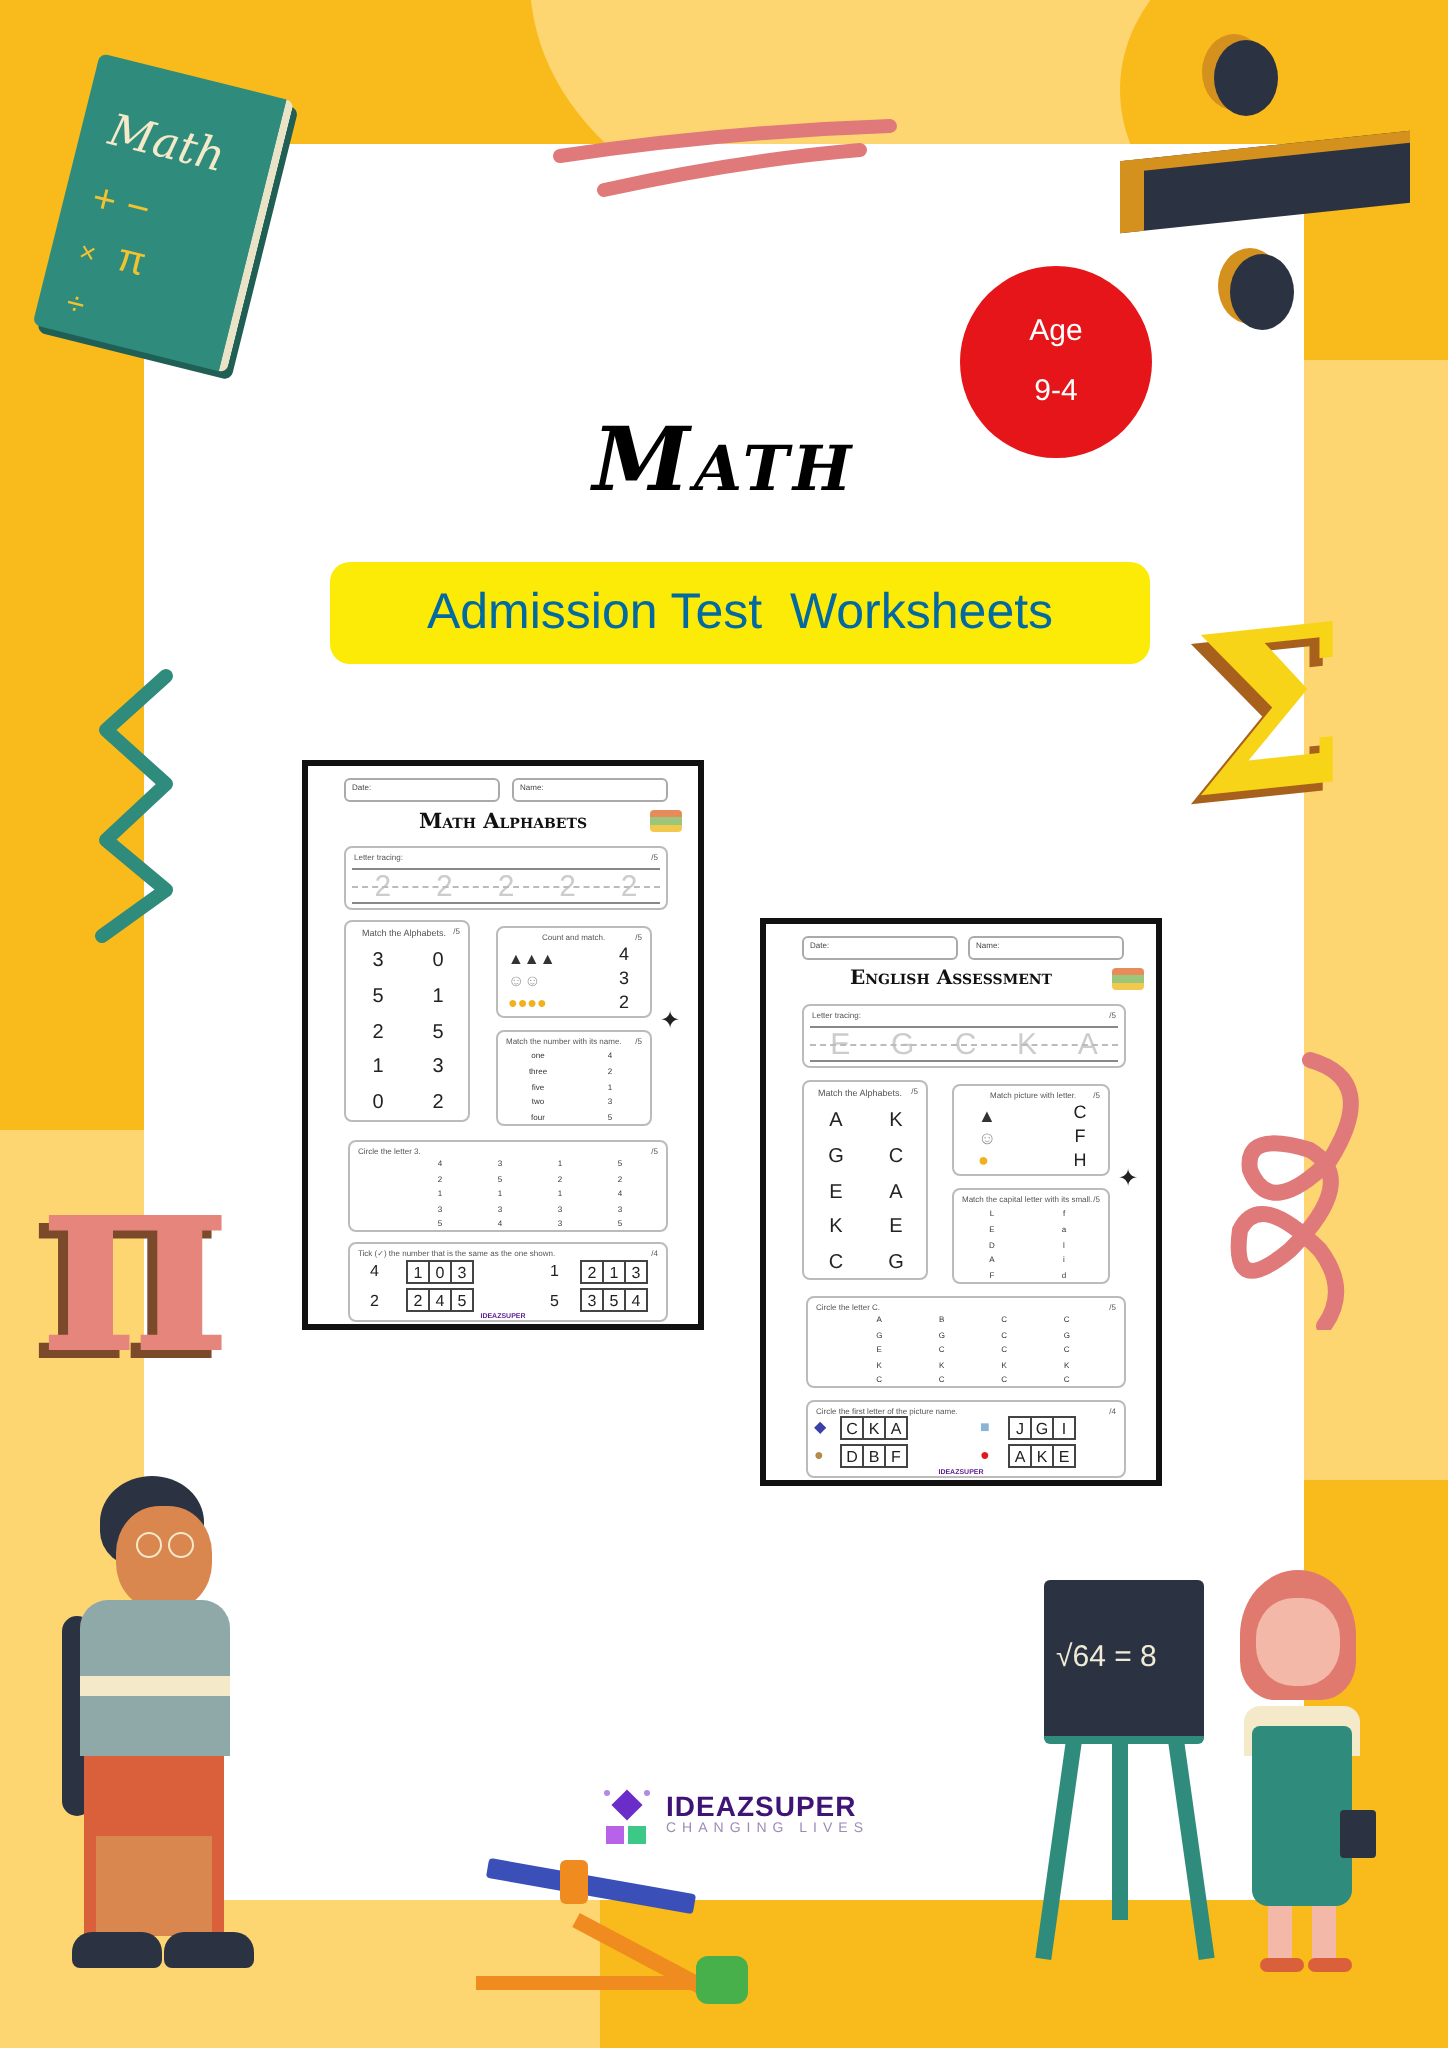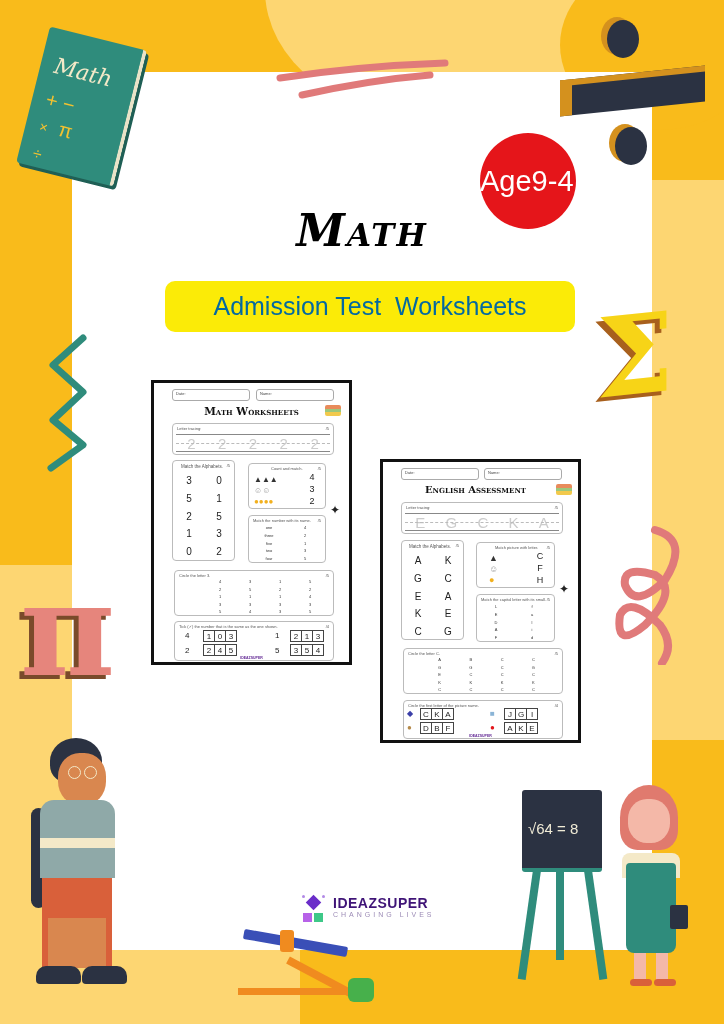--- a/index.html
+++ b/index.html
@@ -8,21 +8,21 @@
   .abs { position: absolute; }
   .bg-arc-top { left: 265px; top: -140px; width: 340px; height: 260px; background: #fdd672; border-radius: 50%; }
   .bg-left-light { left: 0; top: 565px; width: 180px; height: 460px; background: #fdd672; border-top-right-radius: 40px; }
   .bg-right-light { left: 652px; top: 180px; width: 72px; height: 560px; background: #fdd672; }
   .bg-right-top { left: 560px; top: -40px; width: 200px; height: 170px; background: #f9bb1b; border-radius: 50%; }
   .bg-bottom-light { left: 180px; top: 950px; width: 120px; height: 74px; background: #fdd672; }
   .panel { left: 72px; top: 72px; width: 580px; height: 878px; background: #ffffff; }
 
   .title-math { left: 0; width: 724px; top: 205px; text-align: center; font-family: "DejaVu Serif", serif; font-weight: bold; font-style: italic; font-size: 44px; letter-spacing: 2px; color: #000; font-variant: small-caps; }
   .subtitle { left: 165px; top: 281px; width: 410px; height: 51px; background: #fbeb07; border-radius: 10px; display: flex; align-items: center; justify-content: center; font-size: 25px; color: #0369a1; white-space: pre; }
-  .age-badge { left: 480px; top: 133px; width: 96px; height: 96px; background: #e5151a; border-radius: 50%; color: #fff; display: flex; flex-direction: row; align-items: center; font-size: 29px; line-height: 30px; }
+  .age-badge { left: 480px; top: 133px; width: 96px; height: 96px; background: #e5151a; border-radius: 50%; color: #fff; display: flex; flex-direction: column; align-items: center; justify-content: center; font-size: 15px; line-height: 30px; }
 
   
   .sheet { background: #fff; border: 3px solid #111; overflow: hidden; }
   .sheet .fld { position: absolute; top: 6px; height: 12px; border: 1px solid #aaa; border-radius: 3px; font-size: 4px; color: #444; padding: 1px 3px; }
   .sheet .sh-title { position: absolute; left: 0; width: 100%; top: 22px; text-align: center; font-family: "DejaVu Serif", serif; font-weight: bold; font-variant: small-caps; font-size: 10.5px; color: #111; }
   .sheet .book { position: absolute; top: 22px; width: 16px; height: 11px; }
   .box { position: absolute; border: 1px solid #bbb; border-radius: 4px; background: #fff; }
   .box .lbl { position: absolute; left: 4px; top: 2px; font-size: 4px; color: #555; }
   .box .score { position: absolute; right: 4px; top: 2px; font-size: 4px; color: #555; }
   .trace { position: absolute; left: 3px; right: 3px; top: 10px; height: 18px; border-top: 1px solid #888; border-bottom: 1px solid #888; display: flex; justify-content: space-around; align-items: center; font-size: 15px; color: #ccc; }
@@ -87,21 +87,21 @@
 
 <div class="abs" style="left:20px;top:565px;font-family:'DejaVu Serif',serif;font-weight:bold;font-size:130px;line-height:130px;color:#e6857c;text-shadow:-5px 4px 0 #7a4a2a;">π</div>
 
 <svg class="abs" style="left:600px;top:525px" width="95" height="140">
   <path d="M55 5 Q90 15 65 55 Q35 85 25 60 Q22 40 55 50 Q80 65 45 100 Q15 125 20 90 Q30 70 60 100 Q75 120 62 138" stroke="#e07a7a" stroke-width="8" stroke-linecap="round" fill="none"></path>
 </svg>
 
 <div class="abs sheet" style="left:151px;top:380px;width:201px;height:285px;">
   <div class="fld" style="left:18px;width:78px;">Date:</div>
   <div class="fld" style="left:102px;width:78px;">Name:</div>
-  <div class="sh-title">Math Worksheets</div>
+  <div class="sh-title">Math Alphabets</div>
   <div class="book" style="right:8px;background:linear-gradient(#e88b5b 33%,#9cc77b 33% 66%,#f2c94c 66%);border-radius:2px;"></div>
 
   <div class="box" style="left:18px;top:40px;width:162px;height:32px;">
     <span class="lbl">Letter tracing:</span>
     <span class="score">/5</span>
     <div class="trace">
       <span>2</span>
         <span>2</span>
         <span>2</span>
         <span>2</span>

